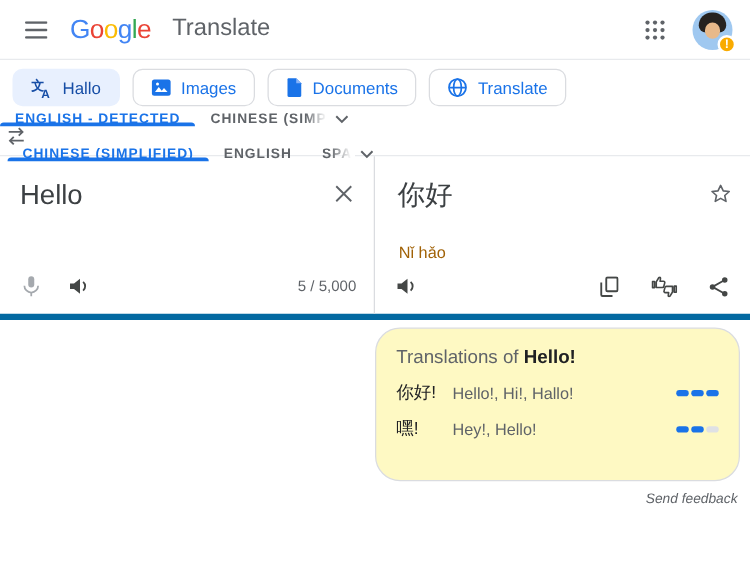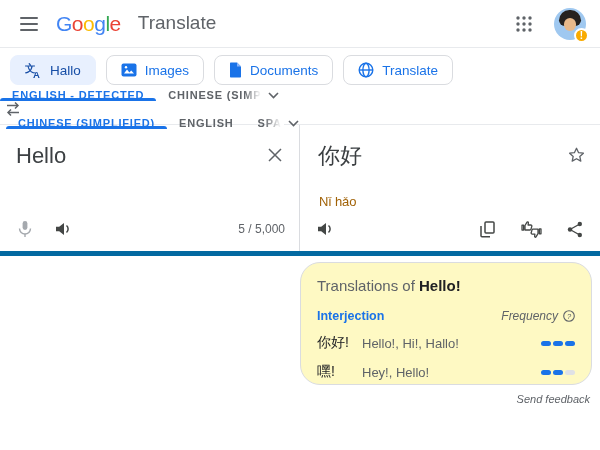--- a/index.html
+++ b/index.html
@@ -281,32 +281,20 @@
         </div>
       </div>
     </div>
   </div>
 
   <div class="trans-card">
     <div class="trans-title">
       <span>Translations of</span>
       <span class="word">Hello!</span>
     </div>
-    <div class="pos-row">
-      <span class="pos">Interjection</span>
-      <span class="freq-head">
-        <span>Frequency</span>
-        <span>
-          <svg width="12" height="12" viewBox="0 0 12 12">
-            <circle cx="6" cy="6" r="5.3" fill="none" stroke="#5f6368" stroke-width="1.1"></circle>
-            <text x="6" y="8.6" text-anchor="middle" font-size="7.5" fill="#5f6368" font-family="Liberation Sans, sans-serif">?</text>
-          </svg>
-        </span>
-      </span>
-    </div>
     <div class="trans-row">
       <span class="trans-word">你好!</span>
       <span class="trans-gloss">Hello!, Hi!, Hallo!</span>
       <span class="freq-bars">
         <span class="freq-seg on"></span>
           <span class="freq-seg on"></span>
           <span class="freq-seg on"></span>
       </span>
     </div>
     <div class="trans-row">

